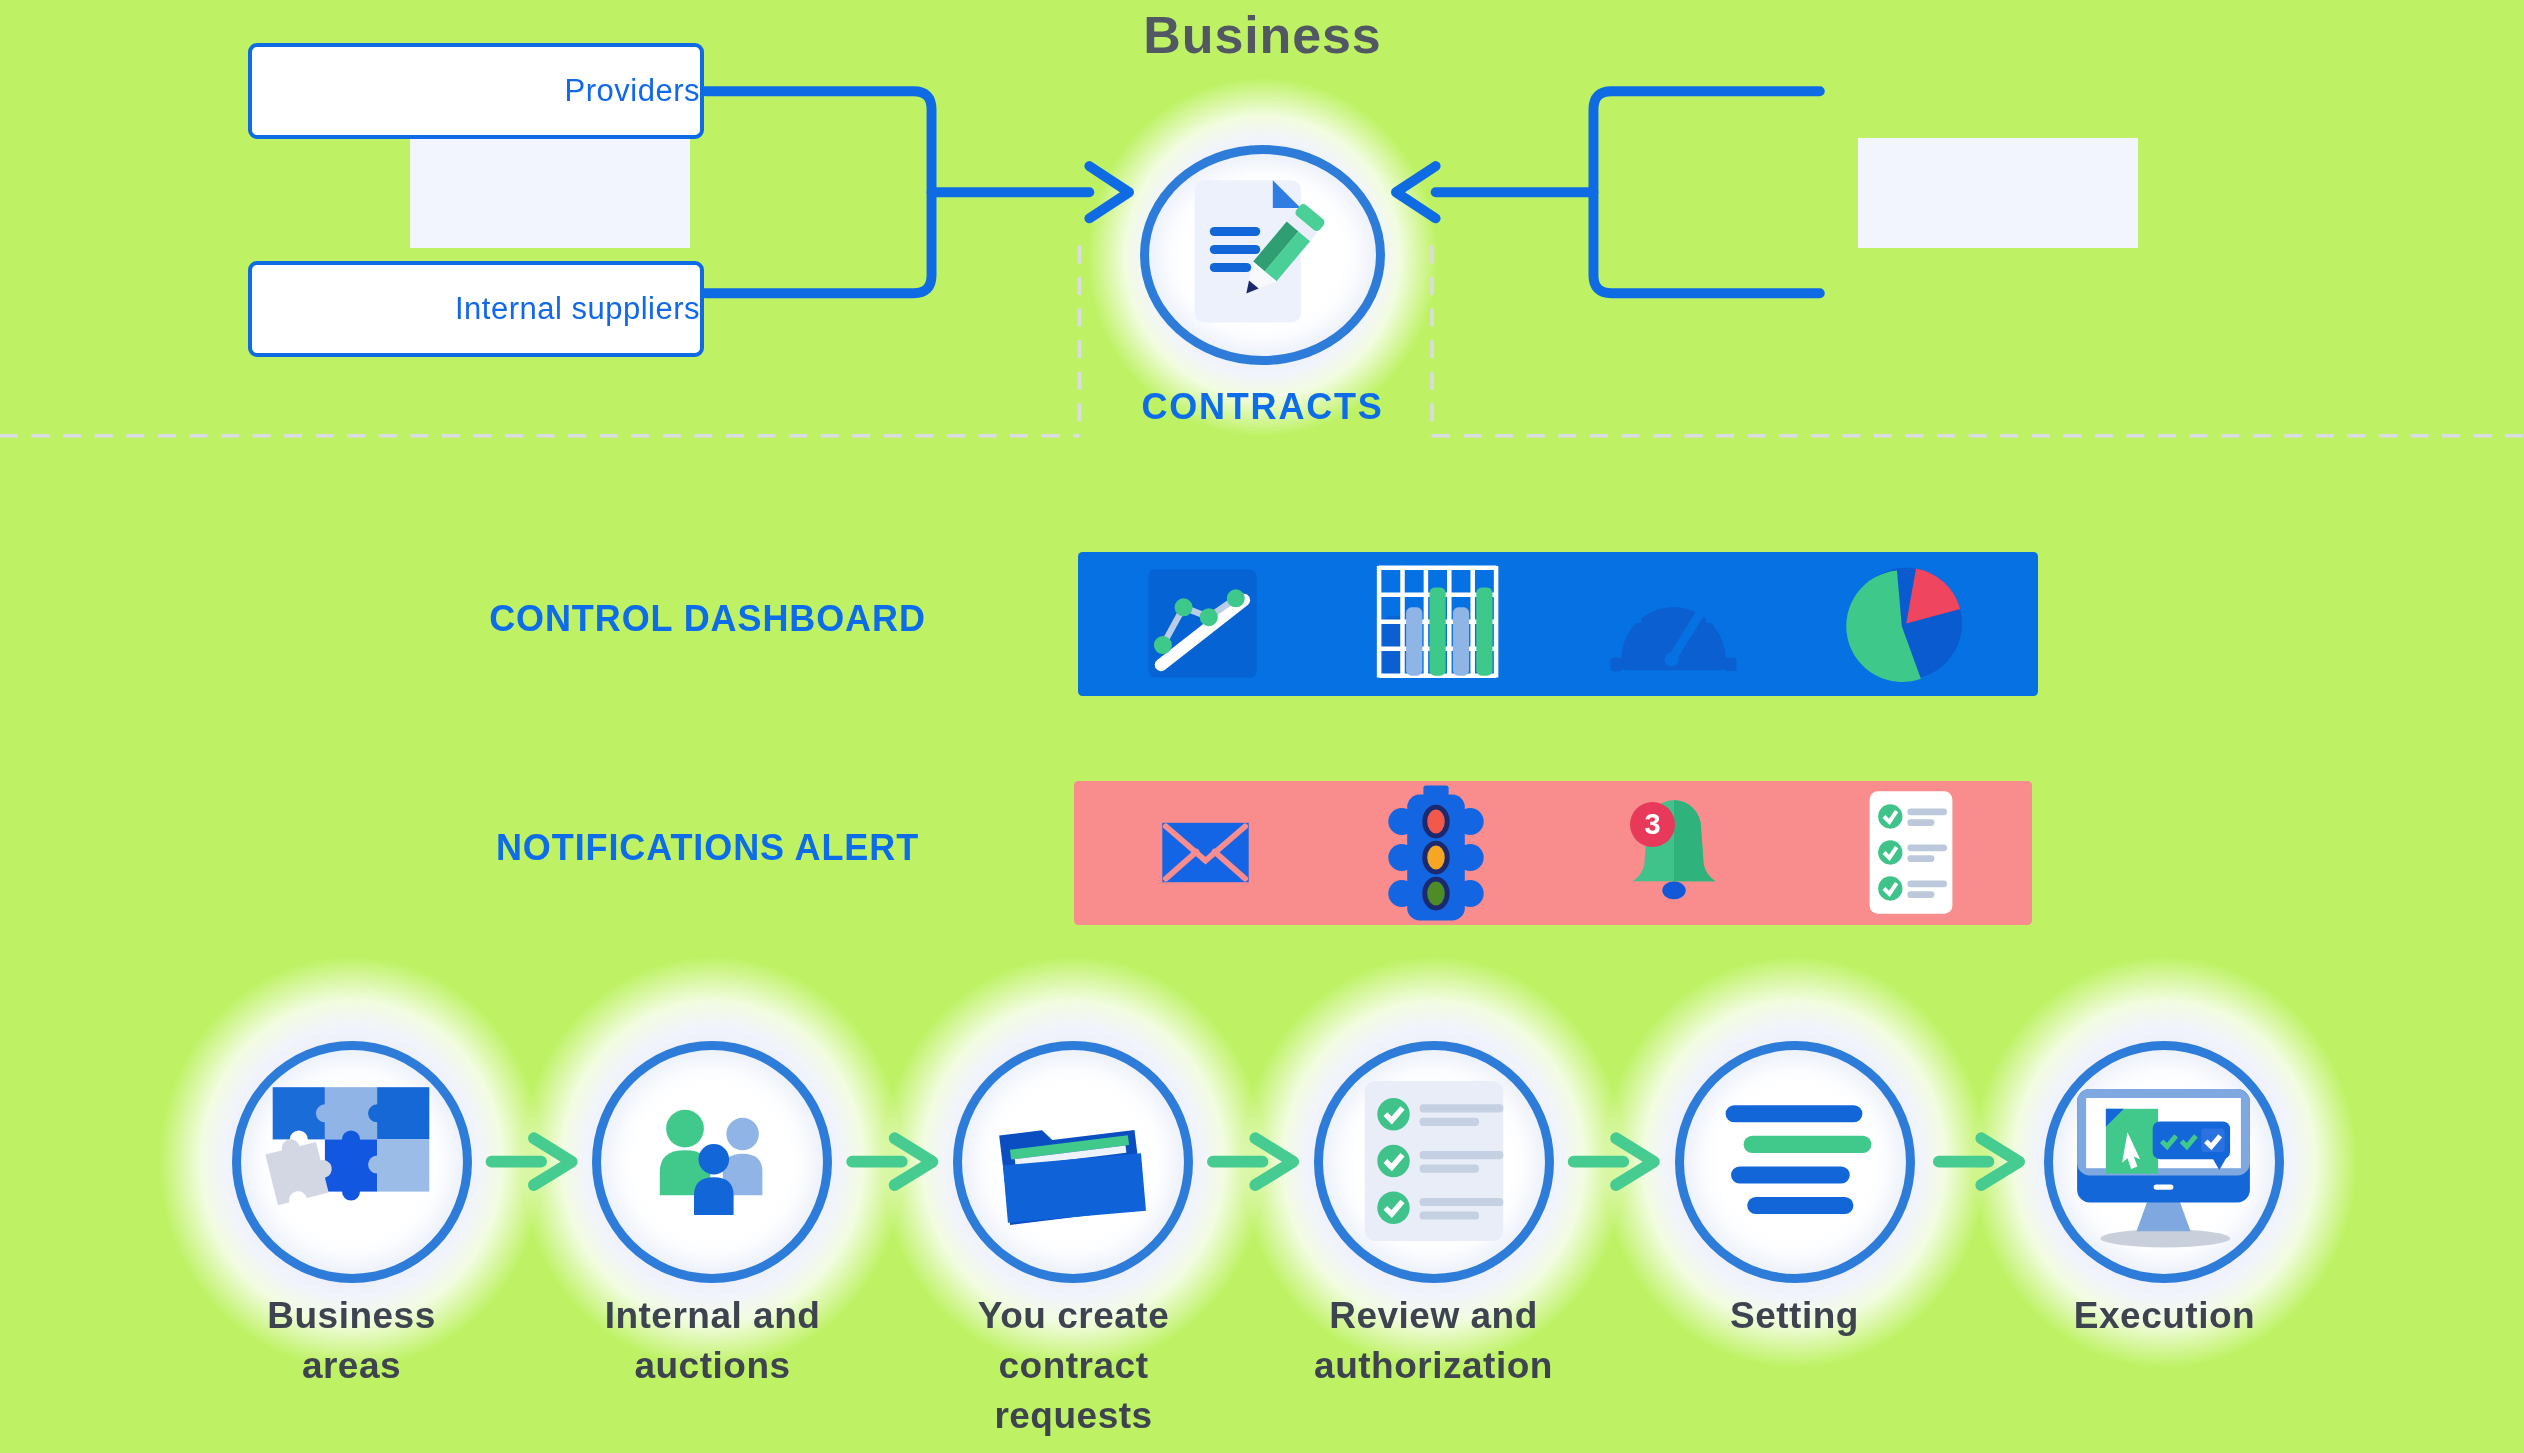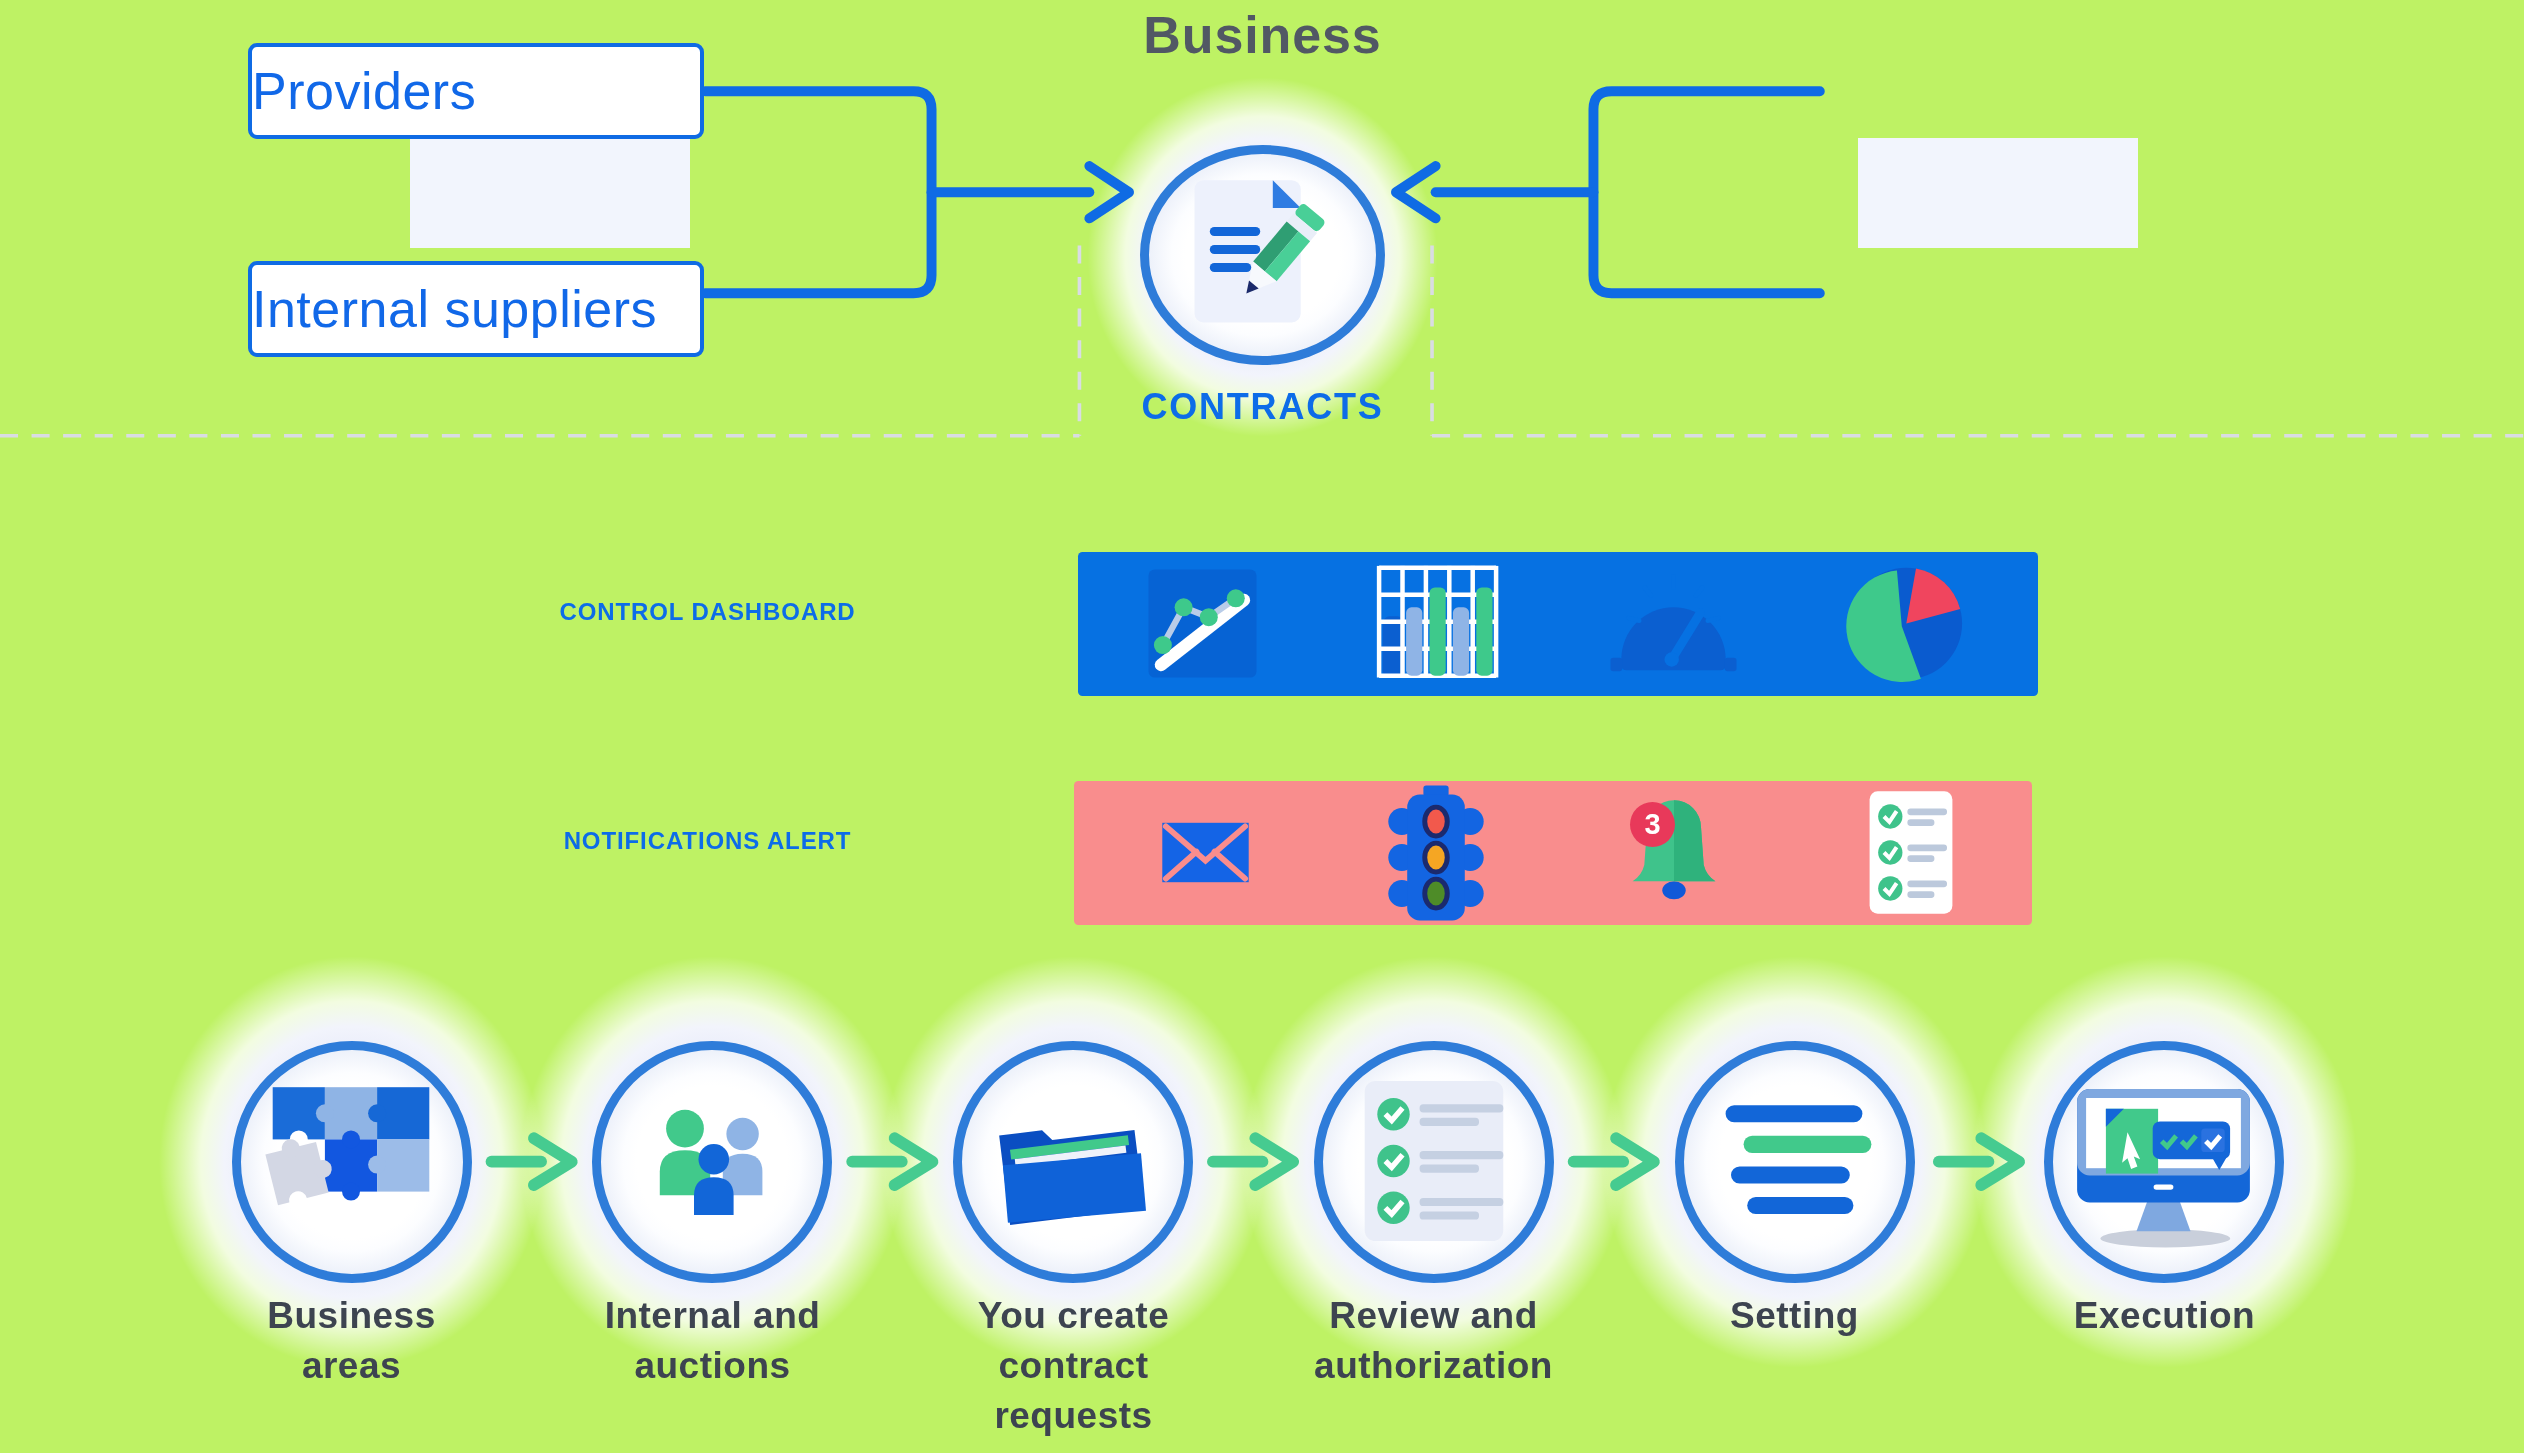--- a/index.html
+++ b/index.html
@@ -7,26 +7,26 @@
           font-family:"Liberation Sans", sans-serif;}
   .abs{position:absolute;}
   
   .glow{position:absolute;border-radius:50%;
         background:radial-gradient(closest-side,#e9ecfa 50%,#f2f4fc 64%,rgba(255,255,255,.8) 76%,rgba(255,255,255,0) 97%);}
   
   .ring{position:absolute;border:9px solid #2e7cd9;border-radius:50%;
         background:radial-gradient(closest-side,#ffffff 68%,#fcfdff 80%,#edf1fa 100%);}
   
   .ebox{position:absolute;background:#fff;border:4.5px solid #0f6be4;border-radius:9px;
-        display:flex;align-items:center;justify-content:flex-start;
-        font-size:52px;font-weight:500;color:#1168e8;letter-spacing:0.5px;}
+        display:flex;align-items:center;justify-content:flex-end;
+        font-size:31px;font-weight:500;color:#1168e8;letter-spacing:0.5px;}
   .band{position:absolute;background:#f2f5fd;}
   .title{position:absolute;text-align:center;font-size:52px;font-weight:700;color:#515864;letter-spacing:0.9px;}
   .hub-label{position:absolute;text-align:center;font-size:36px;font-weight:800;color:#0d6ce8;letter-spacing:1.8px;}
-  .row-label{position:absolute;text-align:center;font-size:24px;font-weight:800;color:#0d6ce8;letter-spacing:0.9px;}
+  .row-label{position:absolute;text-align:center;font-size:36px;font-weight:800;color:#0d6ce8;letter-spacing:0.9px;}
   .bar{position:absolute;border-radius:4.5px;}
   .bar-blue{background:#0671e2;}
   .bar-pink{background:#f98d8d;}
   .step-label{position:absolute;text-align:center;white-space:pre-line;
               font-size:37px;line-height:50px;font-weight:700;color:#3d4450;letter-spacing:0.5px;}
   .badge{position:absolute;width:45px;height:45px;border-radius:50%;background:#e8395a;
          color:#fff;font-size:29px;font-weight:800;line-height:45px;text-align:center;}
   svg{display:block;}
 </style>
 </head>

